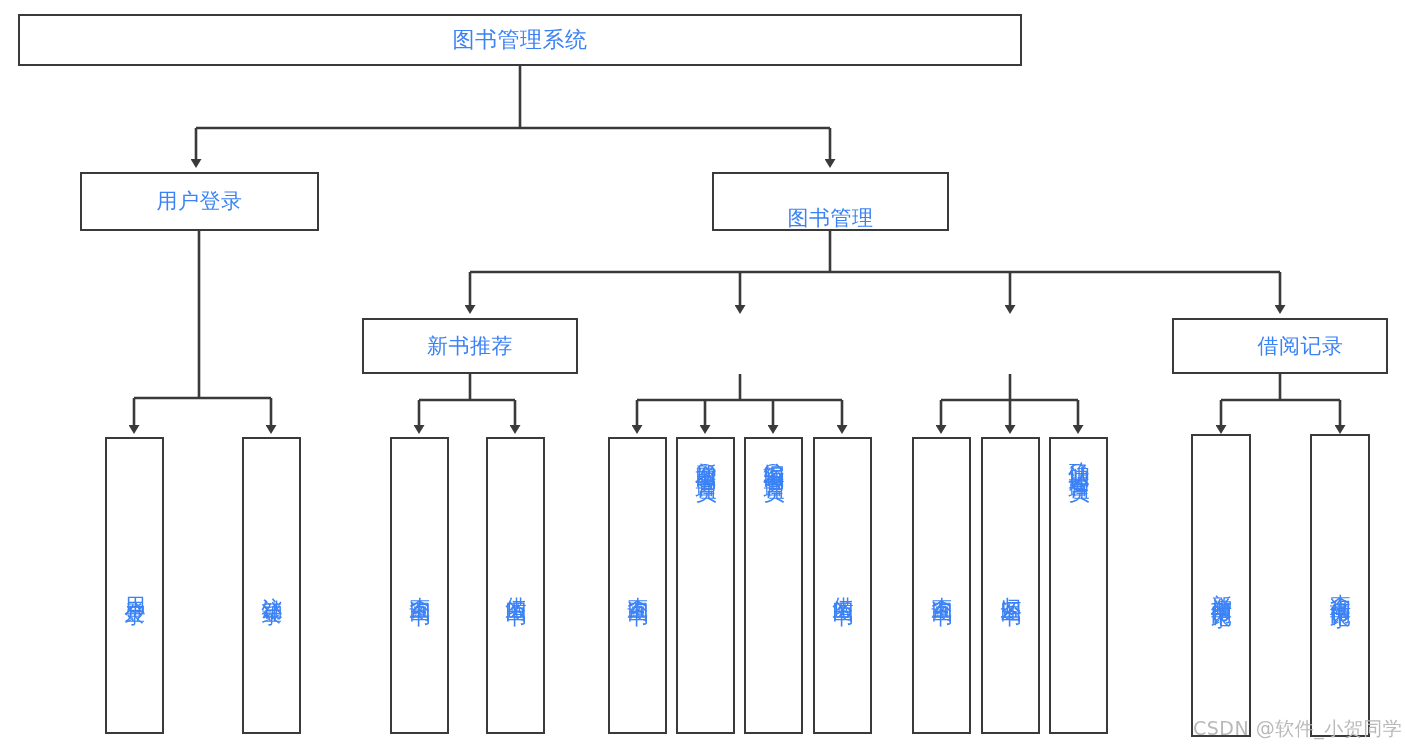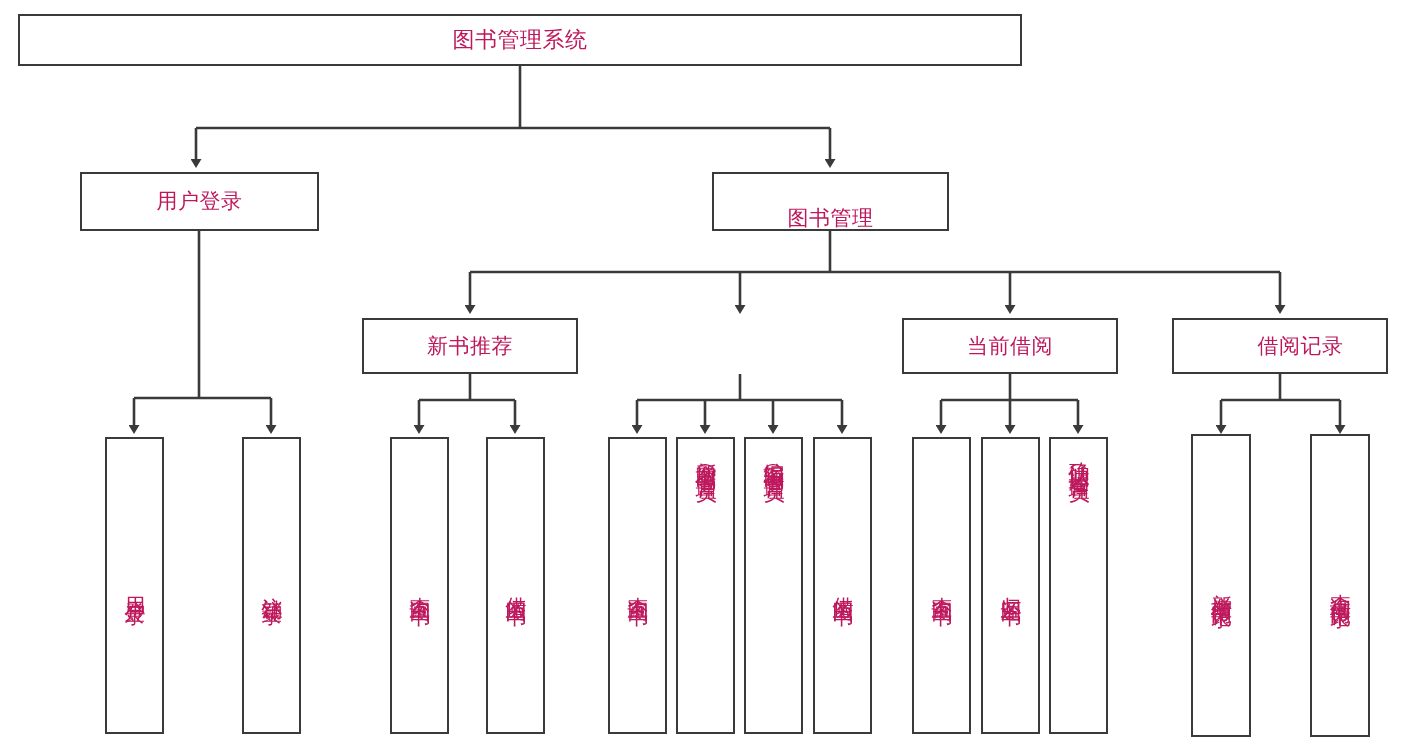--- a/index.html
+++ b/index.html
@@ -26,21 +26,21 @@
     pointer-events: none;
   }
   .node {
     position: absolute;
     box-sizing: border-box;
     border: 2.5px solid #3a3a3a;
     background: #ffffff;
     display: flex;
     align-items: center;
     justify-content: center;
-    color: #be185d;
+    color: #3b82f6;
   }
   .node .label {
     display: block;
     text-align: center;
     line-height: 1.05;
   }
   
   .node.horiz .label {
     font-size: 21px;
     letter-spacing: 0.5px;
@@ -137,23 +137,20 @@
   <div class="node horiz" style="left:80px; top:172px; width:239px; height:59px;">
     <span class="label">用户登录</span>
   </div>
   <div class="node horiz" style="left:712px; top:172px; width:237px; height:59px;align-items:flex-end;">
     <span class="label">图书管理</span>
   </div>
 
   <div class="node horiz" style="left:362px; top:318px; width:216px; height:56px;">
     <span class="label">新书推荐</span>
   </div>
-  <div class="node horiz" style="left:902px; top:318px; width:216px; height:56px;">
-    <span class="label">当前借阅</span>
-  </div>
   <div class="node horiz" style="left:1172px; top:318px; width:216px; height:56px;padding-left:41px;">
     <span class="label">借阅记录</span>
   </div>
 
   <div class="node vert centered" style="left:105px; top:437px; width:59px; height:297px;">
     <span class="label">用户登录</span>
   </div>
   <div class="node vert centered" style="left:242px; top:437px; width:59px; height:297px;">
     <span class="label">注销登录</span>
   </div>
@@ -188,14 +185,15 @@
     <span class="label">确认归还（管理员）</span>
   </div>
 
   <div class="node vert centered" style="left:1191px; top:434px; width:60px; height:303px;">
     <span class="label">新增借阅记录</span>
   </div>
   <div class="node vert centered" style="left:1310px; top:434px; width:60px; height:303px;">
     <span class="label">查询借阅记录</span>
   </div>
 
+  <div class="watermark" style="left:1193px; top:716px;">CSDN @软件_小贺同学</div>
 
 </div>
 
 </body></html>

